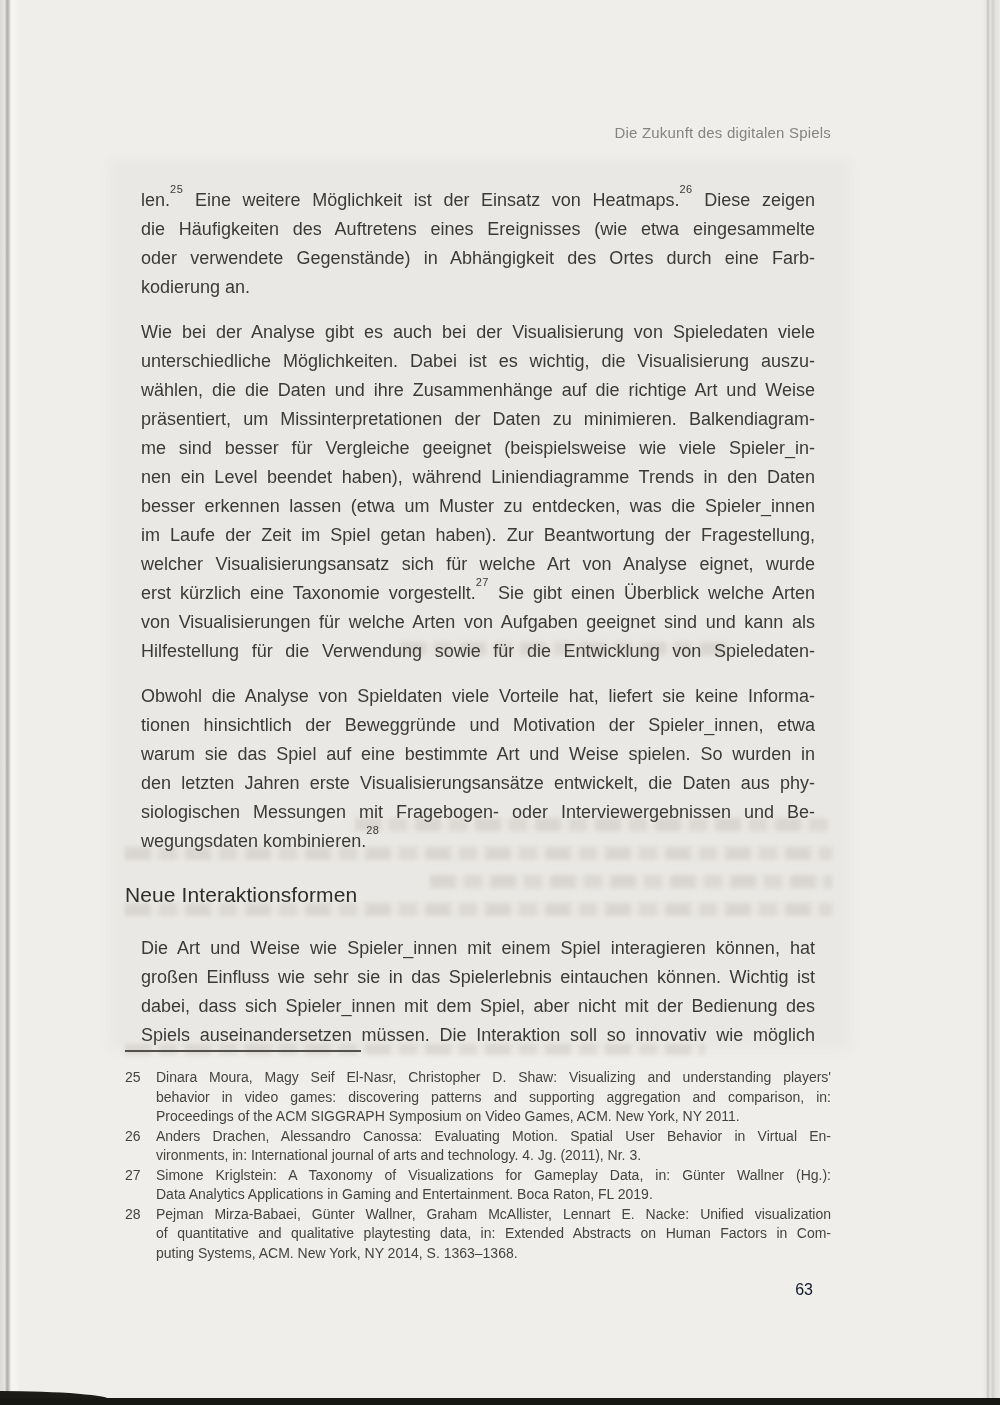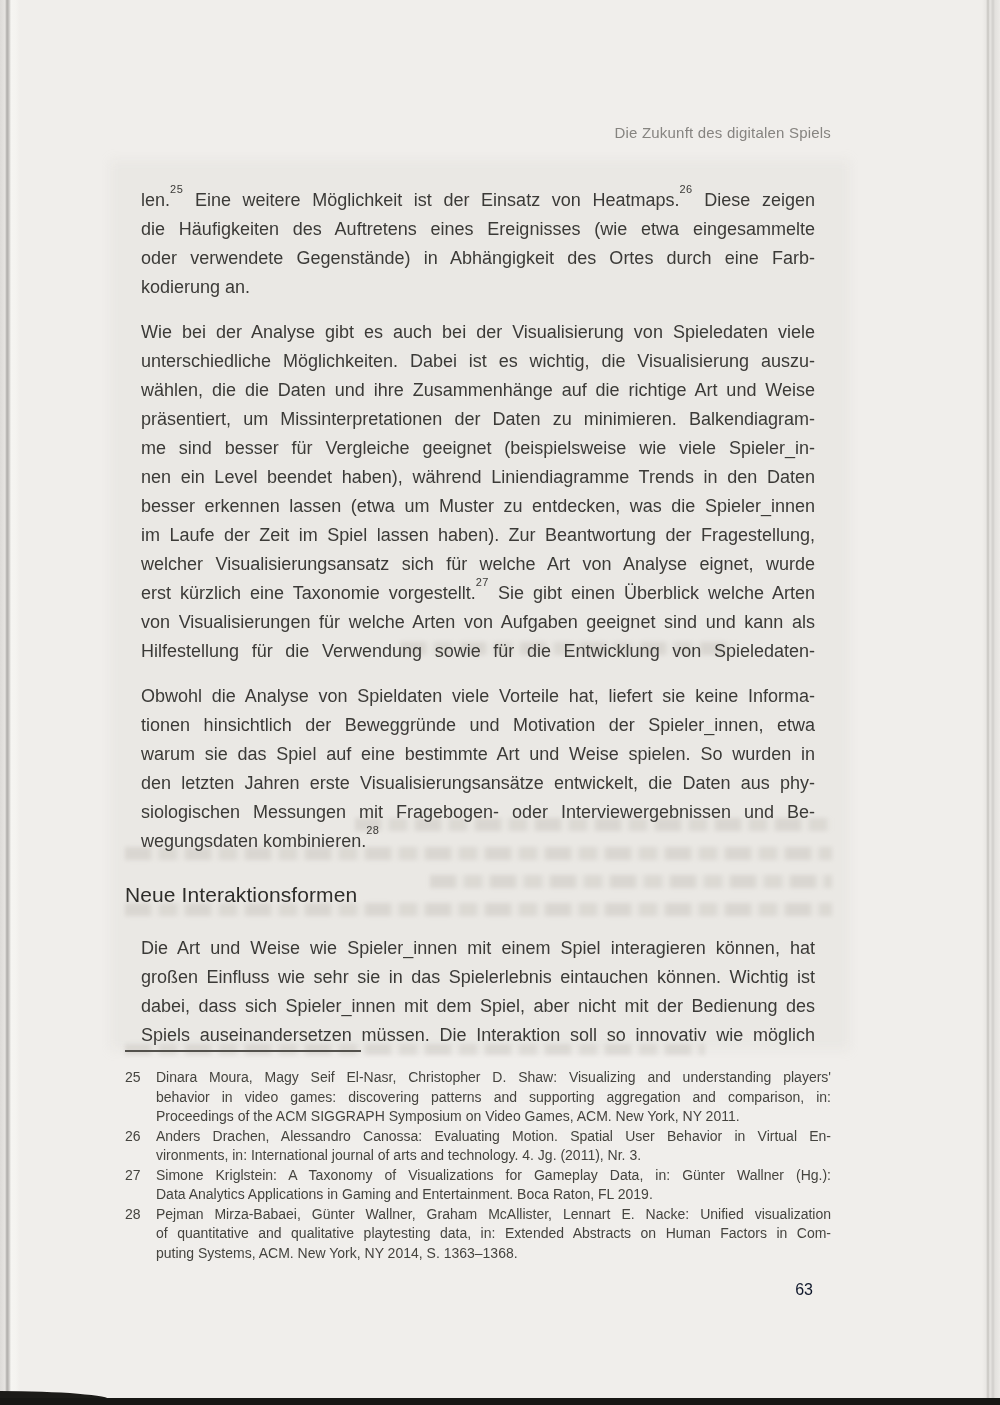--- a/index.html
+++ b/index.html
@@ -118,21 +118,21 @@
       <div class="line"><span>kodierung an.</span></div>
     </div>
     <div class="para">
       <div class="line fill"><span>Wie bei der Analyse gibt es auch bei der Visualisierung von Spieledaten viele</span></div>
       <div class="line fill"><span>unterschiedliche Möglichkeiten. Dabei ist es wichtig, die Visualisierung auszu-</span></div>
       <div class="line fill"><span>wählen, die die Daten und ihre Zusammenhänge auf die richtige Art und Weise</span></div>
       <div class="line fill"><span>präsentiert, um Missinterpretationen der Daten zu minimieren. Balkendiagram-</span></div>
       <div class="line fill"><span>me sind besser für Vergleiche geeignet (beispielsweise wie viele Spieler_in-</span></div>
       <div class="line fill"><span>nen ein Level beendet haben), während Liniendiagramme Trends in den Daten</span></div>
       <div class="line fill"><span>besser erkennen lassen (etwa um Muster zu entdecken, was die Spieler_innen</span></div>
-      <div class="line fill"><span>im Laufe der Zeit im Spiel lassen haben). Zur Beantwortung der Fragestellung,</span></div>
+      <div class="line fill"><span>im Laufe der Zeit im Spiel getan haben). Zur Beantwortung der Fragestellung,</span></div>
       <div class="line fill"><span>welcher Visualisierungsansatz sich für welche Art von Analyse eignet, wurde</span></div>
       <div class="line fill"><span>erst kürzlich eine Taxonomie vorgestellt.</span><sup class="fnref">27</sup><span> Sie gibt einen Überblick welche Arten</span></div>
       <div class="line fill"><span>von Visualisierungen für welche Arten von Aufgaben geeignet sind und kann als</span></div>
       <div class="line fill"><span>Hilfestellung für die Verwendung sowie für die Entwicklung von Spieledaten-</span></div>
     </div>
     <div class="para">
       <div class="line fill"><span>Obwohl die Analyse von Spieldaten viele Vorteile hat, liefert sie keine Informa-</span></div>
       <div class="line fill"><span>tionen hinsichtlich der Beweggründe und Motivation der Spieler_innen, etwa</span></div>
       <div class="line fill"><span>warum sie das Spiel auf eine bestimmte Art und Weise spielen. So wurden in</span></div>
       <div class="line fill"><span>den letzten Jahren erste Visualisierungsansätze entwickelt, die Daten aus phy-</span></div>

